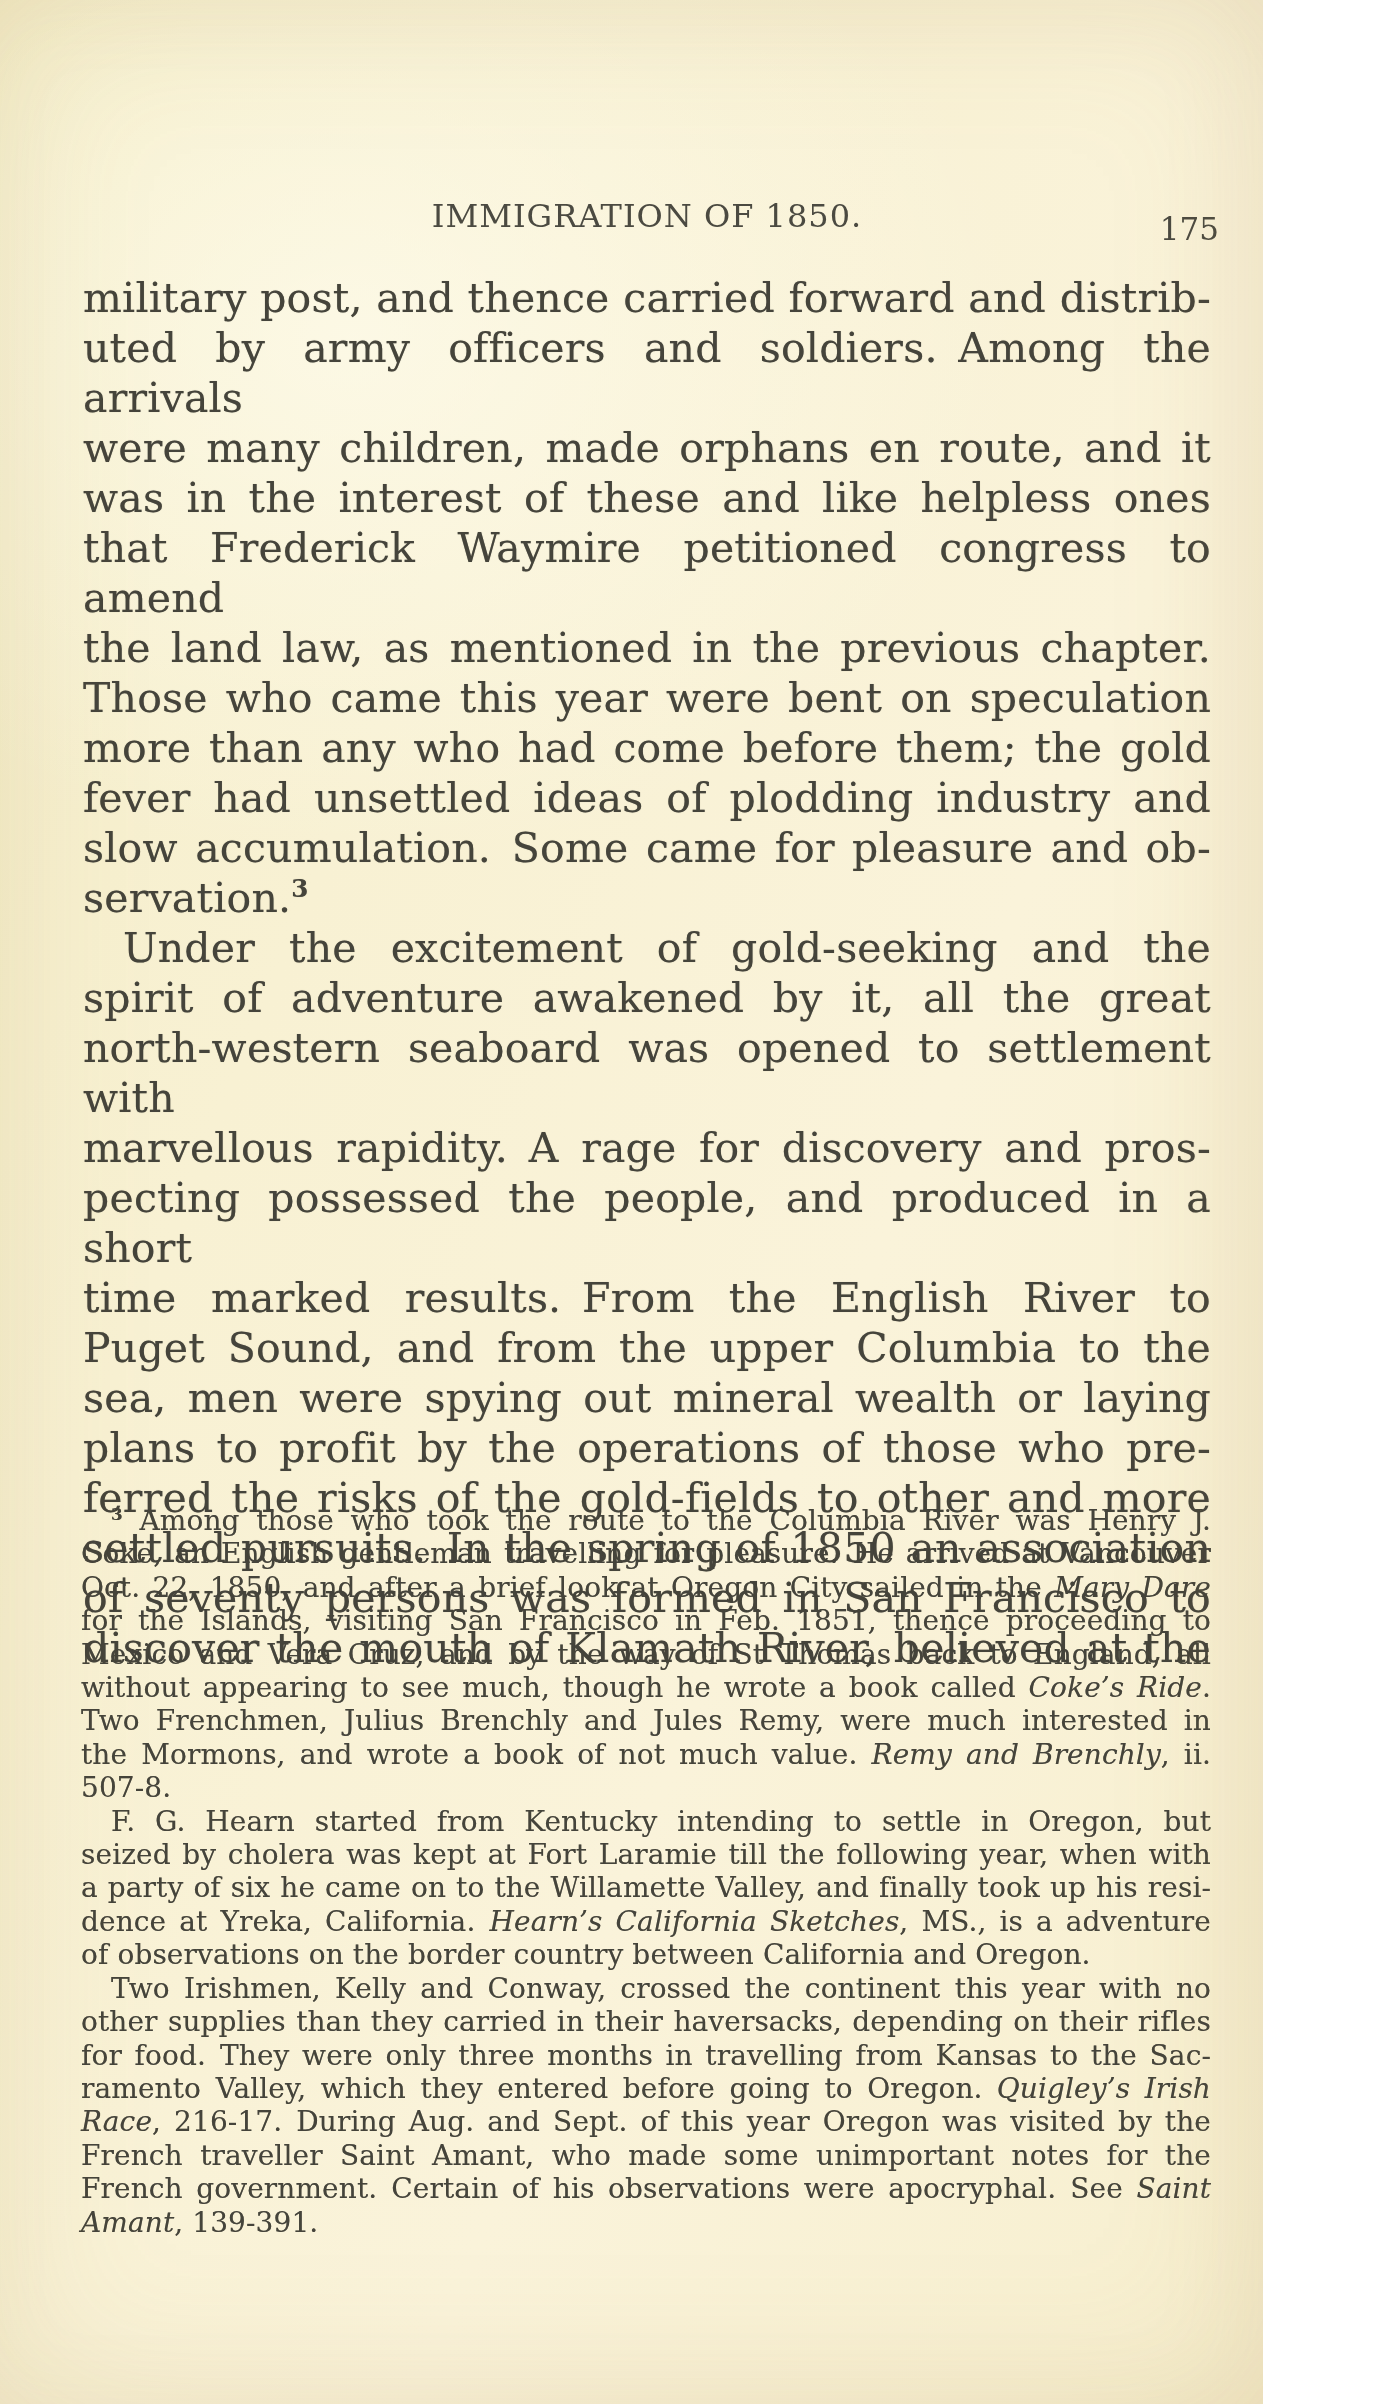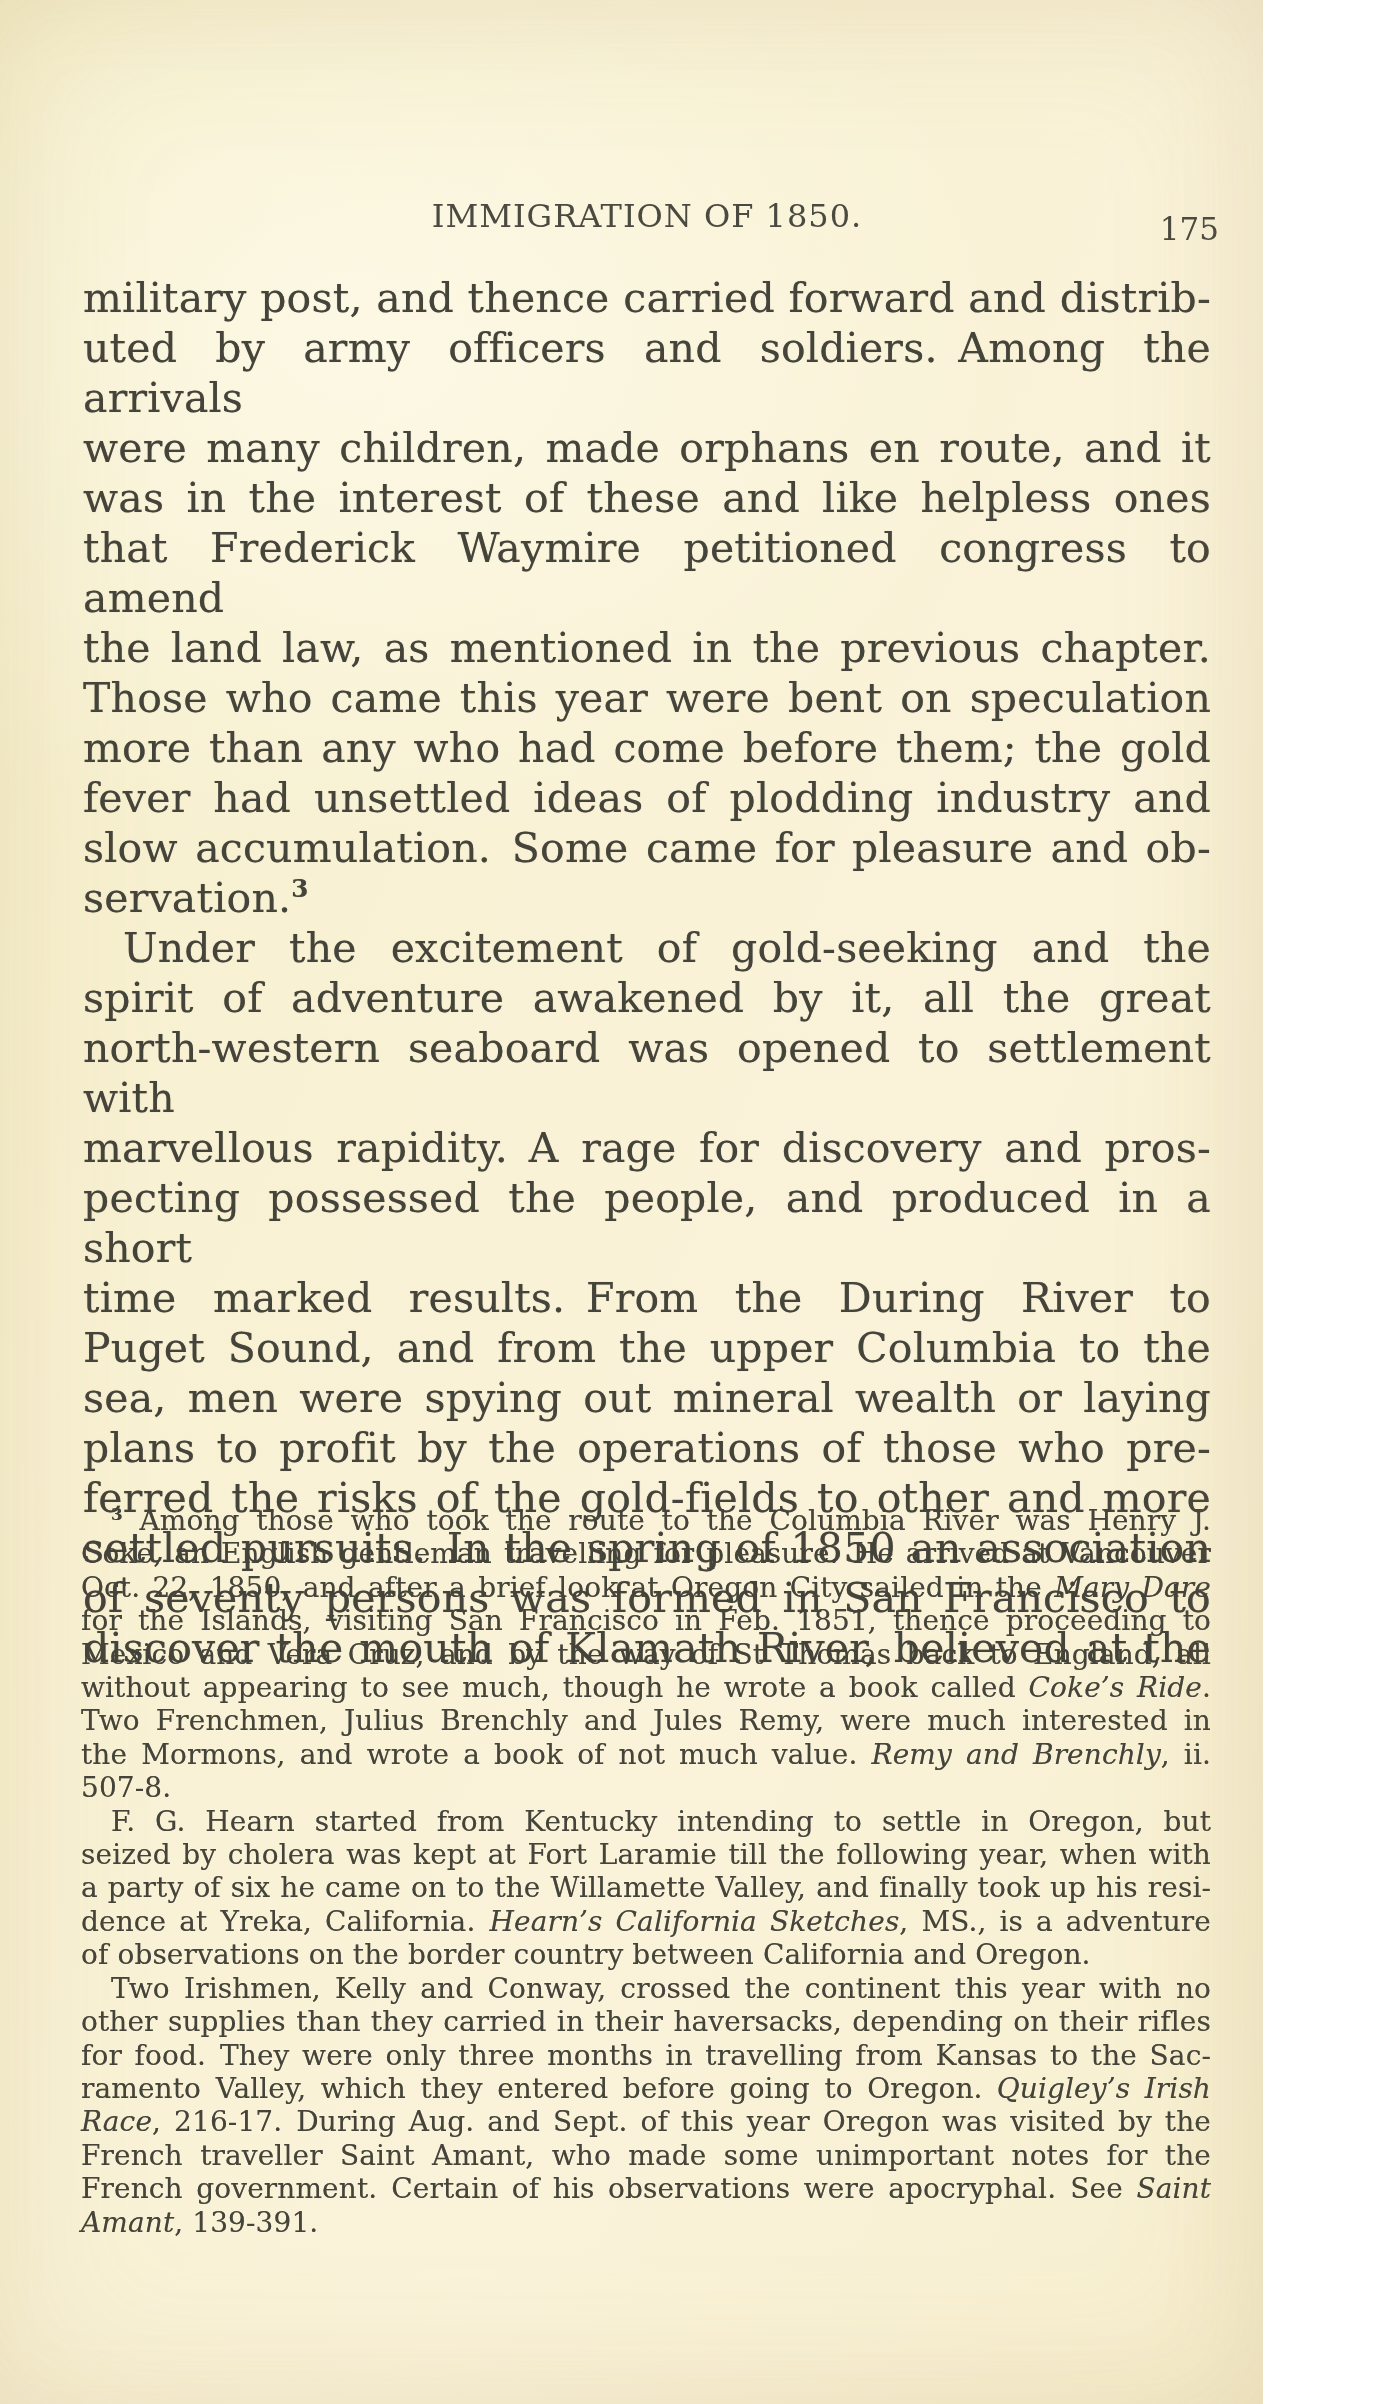--- a/index.html
+++ b/index.html
@@ -65,21 +65,21 @@
         <div class="line jl"><span>fever had unsettled ideas of plodding industry and</span></div>
         <div class="line jl"><span>slow accumulation. Some came for pleasure and ob-</span></div>
         <div class="line ll"><span>servation.</span><span class="sup">3</span></div>
       </div>
       <div class="para indent">
         <div class="line jl"><span>Under the excitement of gold-seeking and the</span></div>
         <div class="line jl"><span>spirit of adventure awakened by it, all the great</span></div>
         <div class="line jl"><span>north-western seaboard was opened to settlement with</span></div>
         <div class="line jl"><span>marvellous rapidity. A rage for discovery and pros-</span></div>
         <div class="line jl"><span>pecting possessed the people, and produced in a short</span></div>
-        <div class="line jl"><span>time marked results. From the During River to</span></div>
+        <div class="line jl"><span>time marked results. From the English River to</span></div>
         <div class="line jl"><span>Puget Sound, and from the upper Columbia to the</span></div>
         <div class="line jl"><span>sea, men were spying out mineral wealth or laying</span></div>
         <div class="line jl"><span>plans to profit by the operations of those who pre-</span></div>
         <div class="line jl"><span>ferred the risks of the gold-fields to other and more</span></div>
         <div class="line jl"><span>settled pursuits. In the spring of 1850 an association</span></div>
         <div class="line jl"><span>of seventy persons was formed in San Francisco to</span></div>
         <div class="line jl"><span>discover the mouth of Klamath River, believed at the</span></div>
       </div>
     </main>
   <section class="footnotes" id="footnotes">

